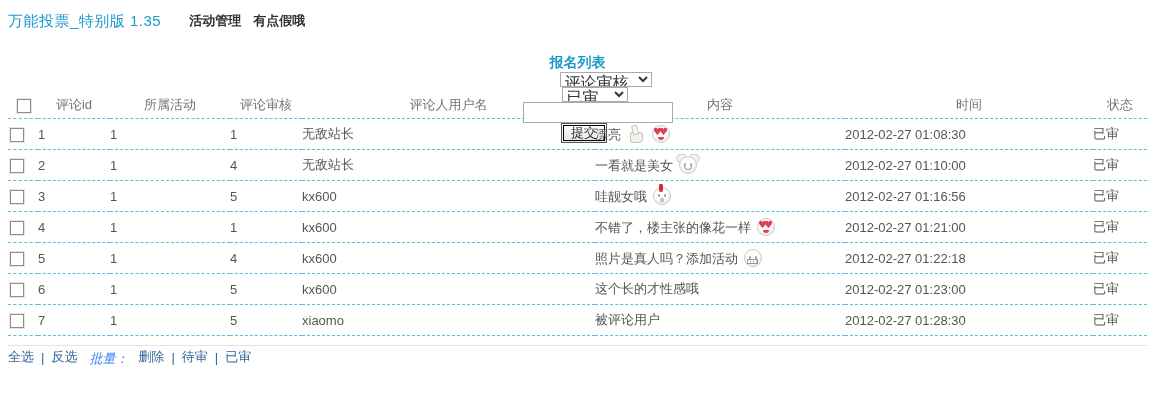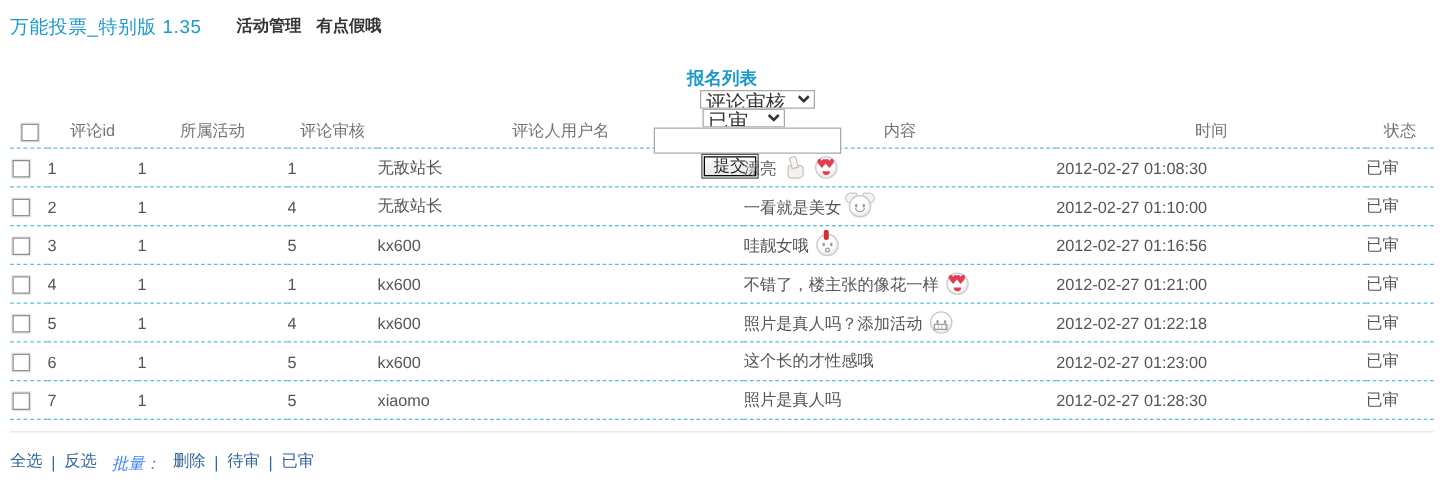--- a/index.html
+++ b/index.html
@@ -61,21 +61,21 @@
   .emo .omouth{position:absolute;left:8px;bottom:4px;width:4px;height:4px;border:1px solid #9a9a9a;border-radius:50%;box-sizing:border-box;}
   .emo .wing{position:absolute;top:-1px;width:8px;height:7px;background:#f3f3f3;border:1px solid #ccc;}
   .emo .wing.l{left:-2px;border-radius:7px 2px 0 7px;}
   .emo .wing.r{right:-2px;border-radius:2px 7px 7px 0;}
   .emo .drop{position:absolute;left:7px;top:-2px;width:4px;height:8px;background:#d62f2f;border-radius:2px 2px 3px 3px;}
   .emo .teeth{position:absolute;left:4px;bottom:4px;width:11px;height:5px;border:1px solid #9a9a9a;background:repeating-linear-gradient(90deg,#fff 0 2px,#bbb 2px 3px);box-sizing:border-box;}
   .emo.thumbs-up .hand{position:absolute;left:4px;top:8px;width:11px;height:9px;background:#f4f2ee;border:1px solid #c6c2ba;border-radius:2px 3px 4px 3px;}
   .emo.thumbs-up .thumb{position:absolute;left:6px;top:1px;width:4px;height:8px;background:#faf8f4;border:1px solid #c6c2ba;border-radius:2px 2px 0 0;transform:rotate(-14deg);}
 
   
-  .footer{margin-top:9px;border-top:1px solid #e3e3e3;padding-top:12px;display:flex;align-items:center;}
+  .footer{margin-top:9px;border-top:1px solid #e3e3e3;display:flex;align-items:center;}
   .footer a{color:#336699;text-decoration:none;cursor:pointer;}
   .footer .sep{color:#336699;margin:0 7px;}
   .batch-label{color:#3b82f6;margin:4px 10px 0 12px;font-style:italic;}
 </style>
 </head>
 <body>
 
 <div class="page">
 
   <div class="topbar">
@@ -181,21 +181,21 @@
           <td><span>这个长的才性感哦</span></td>
           <td>2012-02-27 01:23:00</td>
           <td>已审</td>
         </tr>
         <tr>
           <td class="c-check"><span class="checkbox"></span></td>
           <td>7</td>
           <td>1</td>
           <td>5</td>
           <td>xiaomo</td>
-          <td><span>照片是真人吗</span></td>
+          <td><span>被评论用户</span></td>
           <td>2012-02-27 01:28:30</td>
           <td>已审</td>
         </tr>
       </tbody>
   </table>
 
   <div class="footer">
     <a>全选</a>
     <span class="sep">|</span>
     <a>反选</a>

